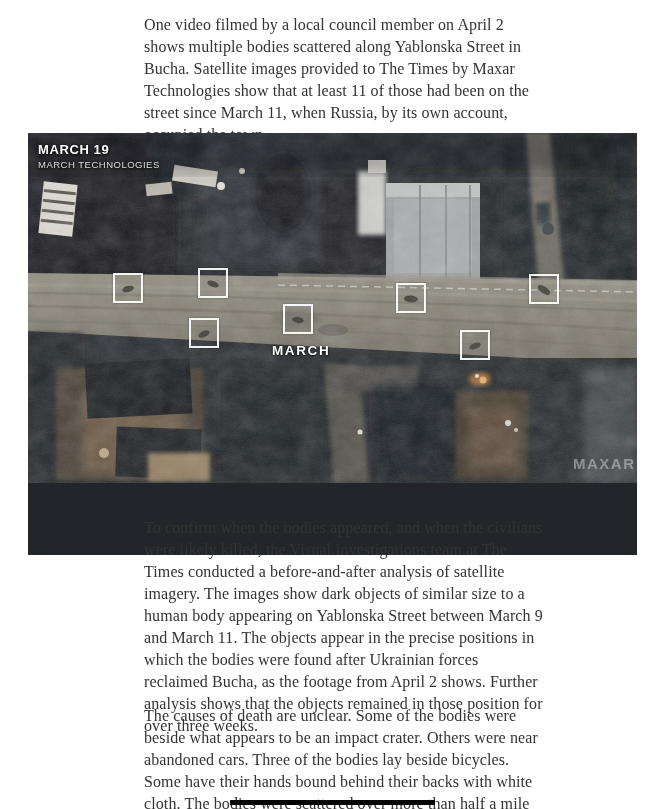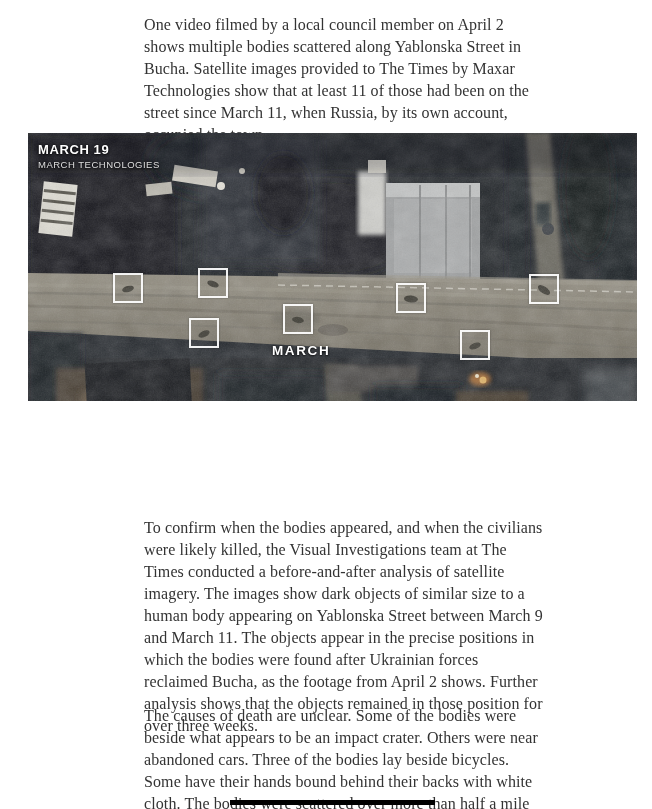--- a/index.html
+++ b/index.html
@@ -6,21 +6,21 @@
   #page{position:relative;width:652px;height:809px;background:#ffffff;overflow:hidden;
         font-family:"Liberation Serif","DejaVu Serif",serif;}
   .para{position:absolute;left:136px;width:399px;margin:8px;
         font-size:16px;line-height:22px;color:#333333;letter-spacing:0.1px;}
   #para1{top:6px;}
   #para2{top:509px;}
   #para3{top:697px;}
   .divider{position:absolute;top:800px;left:230px;width:205px;height:5px;background:#000;}
 
   
-  #figure{position:absolute;left:28px;top:133px;width:609px;height:268px;background:#22262b;overflow:hidden;}
+  #figure{position:absolute;left:28px;top:133px;width:609px;height:422px;background:#22262b;overflow:hidden;}
   #figure svg{position:absolute;left:0;top:0;}
   .fig-label{position:absolute;font-family:"Liberation Sans","DejaVu Sans",sans-serif;color:#fff;
              text-shadow:0 0 3px rgba(0,0,0,.7),0 1px 2px rgba(0,0,0,.6);}
   #fig-date{left:10px;top:9px;font-size:13px;font-weight:bold;letter-spacing:.6px;}
   #fig-source{left:10px;top:26px;font-size:9.5px;letter-spacing:.5px;color:rgba(255,255,255,.85);}
   #fig-bodies{left:244px;top:210px;font-size:13.5px;font-weight:bold;letter-spacing:1.6px;}
   #fig-watermark{left:545px;top:322px;font-size:15px;font-weight:bold;letter-spacing:1.5px;
                  color:rgba(255,255,255,.38);text-shadow:none;}
   .marker{position:absolute;width:26px;height:26px;border:2px solid rgba(255,255,255,.93);
           box-shadow:0 0 2px rgba(0,0,0,.35);}

